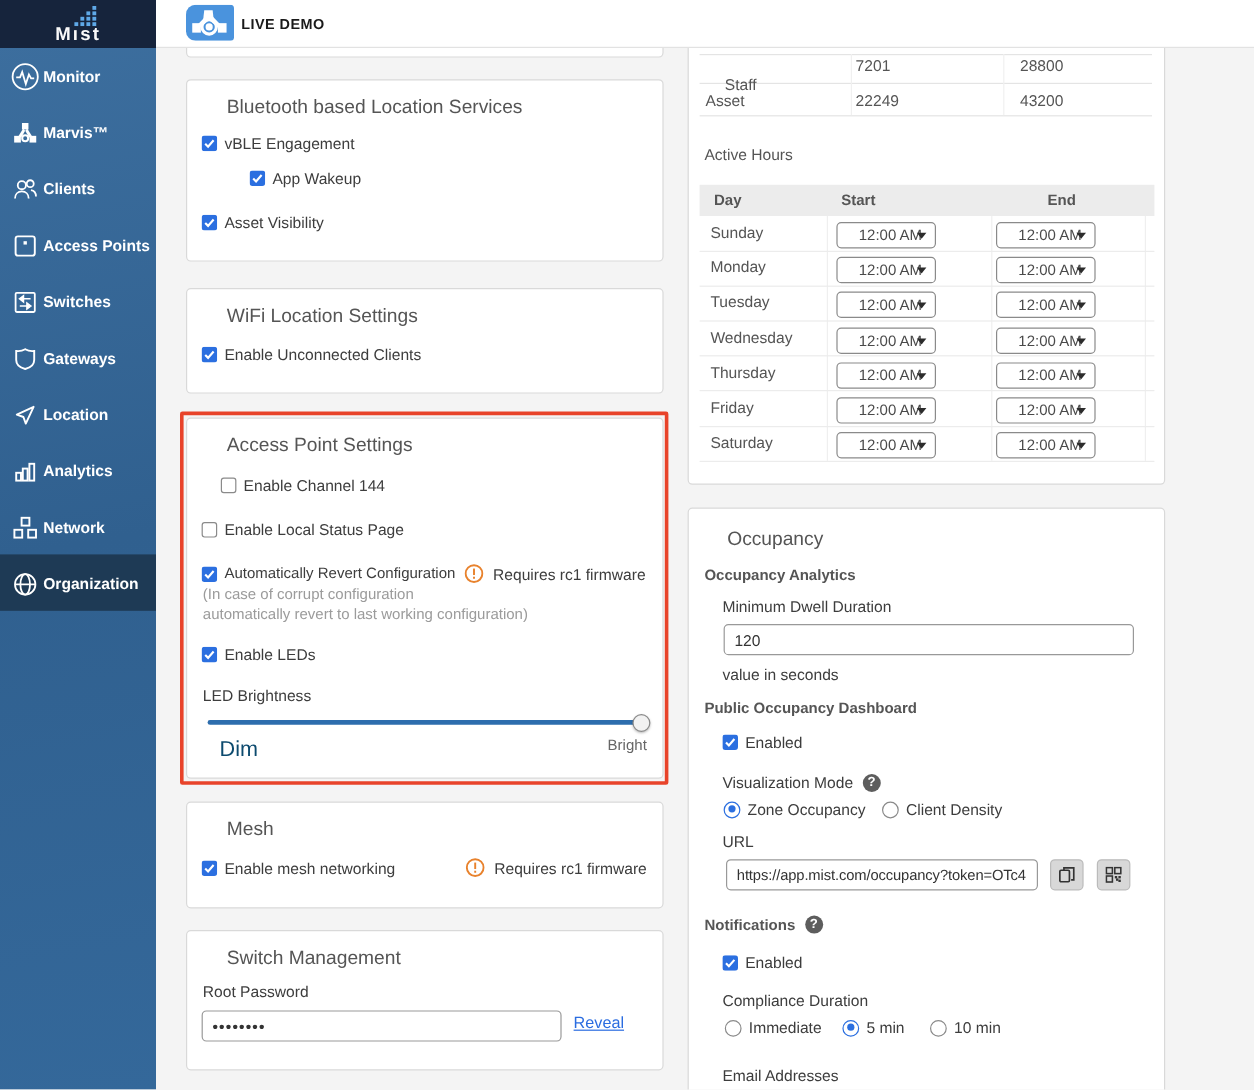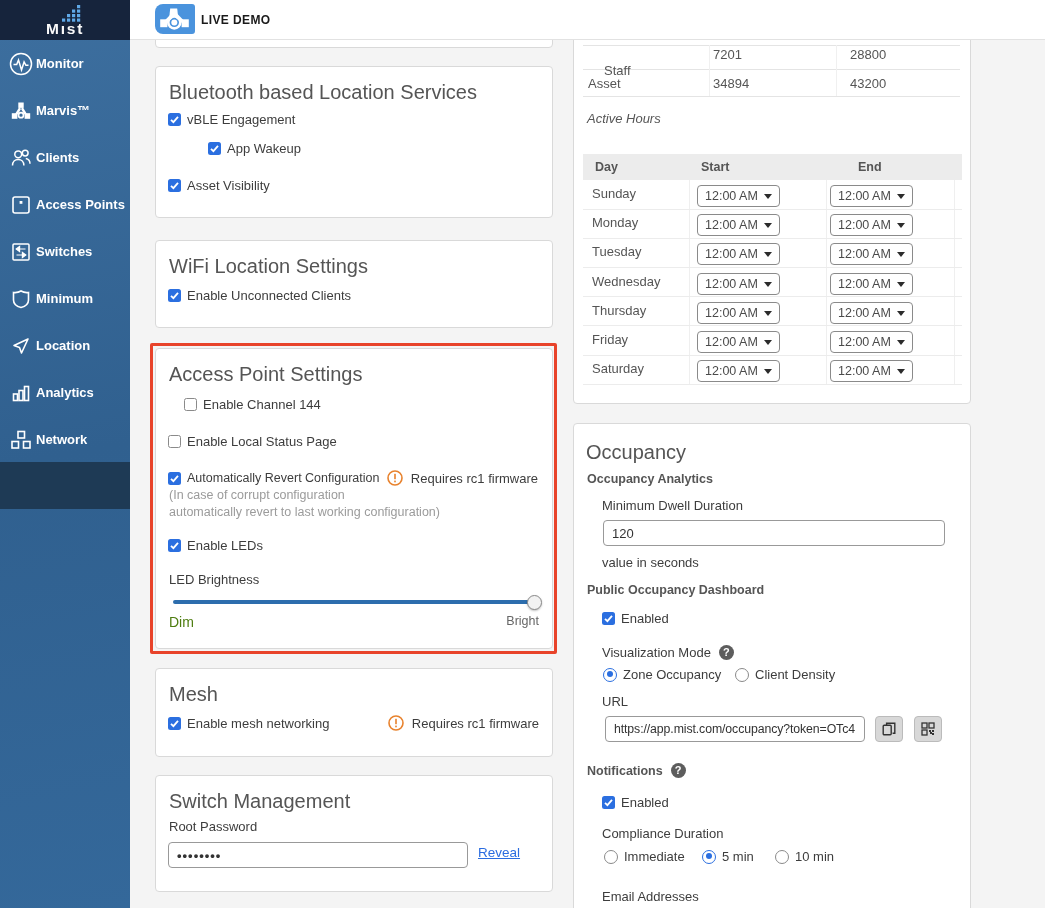--- a/index.html
+++ b/index.html
@@ -1,32 +1,32 @@
 <!DOCTYPE html>
 <html><head>
 <meta charset="utf-8">
 <style>
 * { margin:0; padding:0; box-sizing:border-box; }
 html,body { width:1045px; height:908px; }
 body { font-family:"Liberation Sans", sans-serif; background:#f4f4f4; position:relative; overflow:hidden; }
 .abs { position:absolute; }
 .card { position:absolute; background:#fff; border:1px solid #d9d9d9; border-radius:4px; }
-.title { position:absolute; font-size:20px; color:#555; }
+.title { position:absolute; font-size:16px; color:#555;margin-left:20px; }
 .lbl { font-size:13px; color:#3d3d3d; }
 .row { position:absolute; display:flex; align-items:center; }
 .row svg { flex:0 0 auto; }
 .row .lbl { margin-left:6px; white-space:nowrap; }
 .cbc { width:13px; height:13px; }
 .cbu { width:13px; height:13px; border:1.5px solid #8a8a8a; border-radius:2.5px; background:#fff; }
 .gray { color:#9b9b9b; font-size:12.5px; position:absolute; }
 .warn { position:absolute; display:flex; align-items:center; }
 .warn .txt { font-size:13px; color:#3d3d3d; margin-left:8px; white-space:nowrap; }
 .b13 { position:absolute; font-size:12.5px; font-weight:bold; color:#555; }
 .f13 { position:absolute; font-size:13px; color:#555; }
-.sel { position:absolute; width:83px; height:22px; border:1px solid #8a8a8a; border-radius:4px; background:#fff; font-size:12.5px; color:#4a4a4a; line-height:20px; padding-left:7px; }
+.sel { position:absolute; width:83px; height:22px; border:1px solid #8a8a8a; border-radius:4px; background:#fff; font-size:12.5px; color:#4a4a4a; line-height:20px; padding-left:7px;text-align:center; }
 .sel:after { content:""; position:absolute; right:7px; top:8px; border-left:4.5px solid transparent; border-right:4.5px solid transparent; border-top:5.5px solid #2b2b2b; }
 .inp { position:absolute; border:1px solid #999; border-radius:4px; background:#fff; font-size:13px; color:#333; display:flex; align-items:center; padding-left:8px; }
 .radio { width:14px; height:14px; border-radius:50%; border:1.5px solid #8a8a8a; background:#fff; }
 .radio.on { border:1.5px solid #2b6fe0; position:relative; }
 .radio.on:after { content:""; position:absolute; left:2.5px; top:2.5px; width:6px; height:6px; border-radius:50%; background:#2b6fe0; }
 .qm { width:15px; height:15px; border-radius:50%; background:#5d5d5d; color:#fff; font-size:11px; font-weight:bold; text-align:center; line-height:15px; display:inline-block; }
 .nav { position:absolute; left:0; width:152px; height:47px; display:flex; align-items:center; color:#fff; font-size:13px; font-weight:bold; }
 .nav svg { position:absolute; left:9px; }
 .nav span { position:absolute; left:36px; }
 </style>
@@ -102,21 +102,21 @@
   <div class="row" style="left:12px; top:189px;">
       <svg class="cbc" viewBox="0 0 13 13">
         <rect width="13" height="13" rx="2.5" fill="#2b6fe0"></rect>
         <path d="M3 6.8 L5.4 9.2 L10 3.9" stroke="#fff" stroke-width="1.8" fill="none"></path>
       </svg>
       <span class="lbl">Enable LEDs</span>
     </div>
   <div class="abs lbl" style="left:13px; top:223px;">LED Brightness</div>
   <div class="abs" style="left:17px; top:251px; width:368px; height:4px; background:#2d6dad; border-radius:2px;"></div>
   <div class="abs" style="left:371px; top:246px; width:15px; height:15px; border-radius:50%; background:#f2f2f2; border:1px solid #8a8a8a; box-shadow:0 1px 2px rgba(0,0,0,0.25);"></div>
-  <div class="abs" style="left:13px; top:265px; font-size:14px; color:#4d7c0f;">Dim</div>
+  <div class="abs" style="left:27px; top:265px; font-size:18px; color:#0c4a6e;">Dim</div>
   <div class="abs" style="right:13px; top:265px; font-size:12.5px; color:#666;">Bright</div>
 </div>
 
 <div class="card" style="left:155px; top:668px; width:398px; height:89px;">
   <div class="title" style="left:13px; top:14px;">Mesh</div>
   <div class="row" style="left:12px; top:47px;">
       <svg class="cbc" viewBox="0 0 13 13">
         <rect width="13" height="13" rx="2.5" fill="#2b6fe0"></rect>
         <path d="M3 6.8 L5.4 9.2 L10 3.9" stroke="#fff" stroke-width="1.8" fill="none"></path>
       </svg>
@@ -141,30 +141,30 @@
 
 <div class="card" style="left:573px; top:10px; width:398px; height:394px;">
 
   <div class="abs" style="left:9px; top:34px; width:377px; border-top:1px solid #e4e4e4;"></div>
   <div class="abs" style="left:9px; top:58px; width:377px; border-top:1px solid #e4e4e4;"></div>
   <div class="abs" style="left:9px; top:85px; width:377px; border-top:1px solid #e4e4e4;"></div>
   <div class="f13" style="left:14px; top:52px;margin-left:16px;">Staff</div>
   <div class="f13" style="left:139px; top:36px;">7201</div>
   <div class="f13" style="left:276px; top:36px;">28800</div>
   <div class="f13" style="left:14px; top:65px;">Asset</div>
-  <div class="f13" style="left:139px; top:65px;">34894</div>
+  <div class="f13" style="left:139px; top:65px;">22249</div>
   <div class="f13" style="left:276px; top:65px;">43200</div>
   <div class="abs" style="left:135px; top:34px; height:51px; border-left:1px solid #f0f0f0;"></div>
   <div class="abs" style="left:262px; top:34px; height:51px; border-left:1px solid #f0f0f0;"></div>
-  <div class="f13" style="left:13px; top:100px;font-style:italic;">Active Hours</div>
+  <div class="f13" style="left:13px; top:110px;">Active Hours</div>
 
   <div class="abs" style="left:9px; top:143px; width:379px; height:26px; background:#ececec;"></div>
   <div class="b13" style="left:21px; top:149px;">Day</div>
   <div class="b13" style="left:127px; top:149px;">Start</div>
-  <div class="b13" style="left:244px; top:149px;padding-left:40px;">End</div>
+  <div class="b13" style="left:259px; top:149px;padding-left:40px;">End</div>
 
   <div class="abs" style="left:115px; top:169px; height:204px; border-left:1px solid #efefef;"></div>
   <div class="abs" style="left:252px; top:169px; height:204px; border-left:1px solid #efefef;"></div>
   <div class="abs" style="left:380px; top:169px; height:204px; border-left:1px solid #efefef;"></div>
 
   <div class="abs" style="left:9px; top:198px; width:379px; border-top:1px solid #ececec;"></div>
   <div class="abs" style="left:9px; top:227px; width:379px; border-top:1px solid #ececec;"></div>
   <div class="abs" style="left:9px; top:256px; width:379px; border-top:1px solid #ececec;"></div>
   <div class="abs" style="left:9px; top:285px; width:379px; border-top:1px solid #ececec;"></div>
   <div class="abs" style="left:9px; top:314px; width:379px; border-top:1px solid #ececec;"></div>
@@ -321,21 +321,21 @@
     <svg width="24" height="24" viewBox="0 0 24 24" fill="none" stroke="#fff" stroke-width="1.5">
         <rect x="4" y="4" width="16" height="16" rx="1"></rect>
         <path d="M16.5 9 H9.5 M7.2 9 l3.4 -2.6 v5.2 Z M7.5 15 h7 M16.8 15 l-3.4 -2.6 v5.2 Z" fill="#fff" stroke-width="1.2"></path>
       </svg>
     <span>Switches</span>
   </div>
   <div class="nav" style="top:275px;">
     <svg width="24" height="24" viewBox="0 0 24 24" fill="none" stroke="#fff" stroke-width="1.6">
         <path d="M12 4 C14 5.2 17 5.8 19.5 5.5 V13 c0 4-3.5 6.5-7.5 7.5 C8 19.5 4.5 17 4.5 13 V5.5 C7 5.8 10 5.2 12 4 Z"></path>
       </svg>
-    <span>Minimum</span>
+    <span>Gateways</span>
   </div>
   <div class="nav" style="top:322px;">
     <svg width="24" height="24" viewBox="0 0 24 24" fill="none" stroke="#fff" stroke-width="1.6">
         <path d="M19 5 L5 11.5 l5.5 2 2 5.5 Z" stroke-linejoin="round"></path>
       </svg>
     <span>Location</span>
   </div>
   <div class="nav" style="top:369px;">
     <svg width="24" height="24" viewBox="0 0 24 24" fill="none" stroke="#fff" stroke-width="1.6">
         <rect x="4.5" y="13" width="4" height="6.5"></rect>
@@ -344,20 +344,28 @@
       </svg>
     <span>Analytics</span>
   </div>
   <div class="nav" style="top:416px;">
     <svg width="24" height="24" viewBox="0 0 24 24" fill="none" stroke="#fff" stroke-width="1.6">
         <rect x="9" y="3.5" width="6.5" height="6.5"></rect>
         <rect x="3" y="13.5" width="6.5" height="6.5"></rect>
         <rect x="14.5" y="13.5" width="6.5" height="6.5"></rect>
       </svg>
     <span>Network</span>
+  </div>
+  <div class="nav" style="top:463px;">
+    <svg width="24" height="24" viewBox="0 0 24 24" fill="none" stroke="#fff" stroke-width="1.5">
+        <circle cx="12" cy="12" r="8.5"></circle>
+        <ellipse cx="12" cy="12" rx="4" ry="8.5"></ellipse>
+        <path d="M3.5 12 h17"></path>
+      </svg>
+    <span>Organization</span>
   </div>
 </div>
 
 <div class="abs" style="left:130px; top:0; width:915px; height:40px; background:#fff; border-bottom:1px solid #e2e2e2;">
   <svg class="abs" style="left:25px; top:4px;" width="40" height="30" viewBox="0 0 40 30">
     <path d="M8 0 H37 a3 3 0 0 1 3 3 V27 a3 3 0 0 1 -3 3 H8 a8 8 0 0 1 -8-8 V8 a8 8 0 0 1 8-8 Z" fill="#4a93dd"></path>
     <g fill="#fff">
       <path d="M15.2 4.5 h7 l0.9 8.2 h-8.8 Z"></path>
       <rect x="5.2" y="15.3" width="7.2" height="7.9"></rect>
       <rect x="26.6" y="15.3" width="7.2" height="7.9"></rect>

